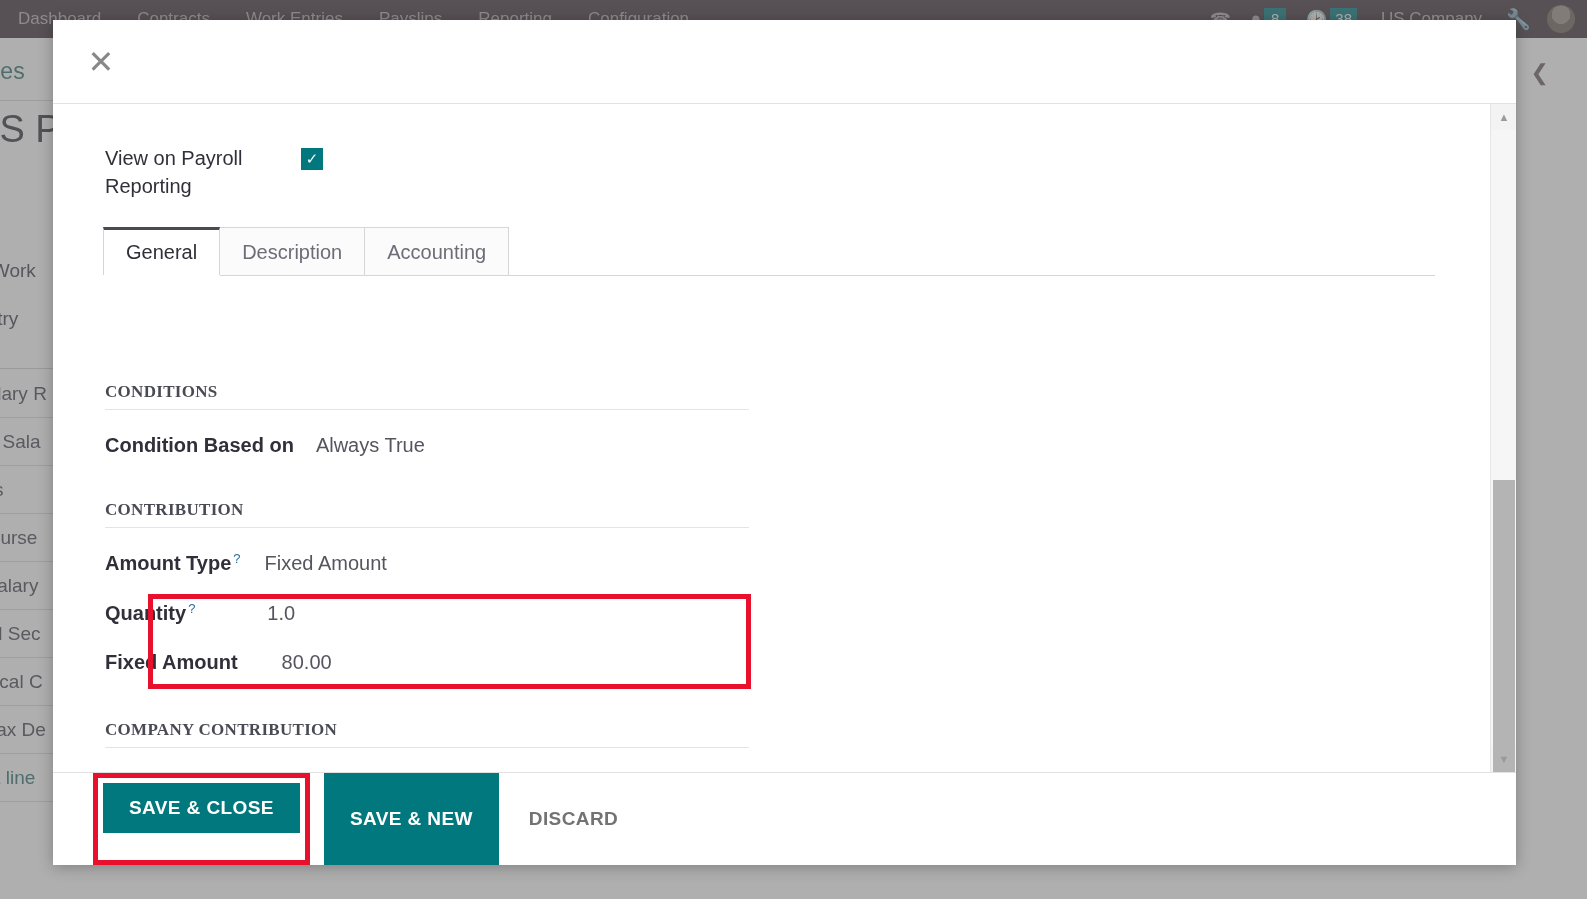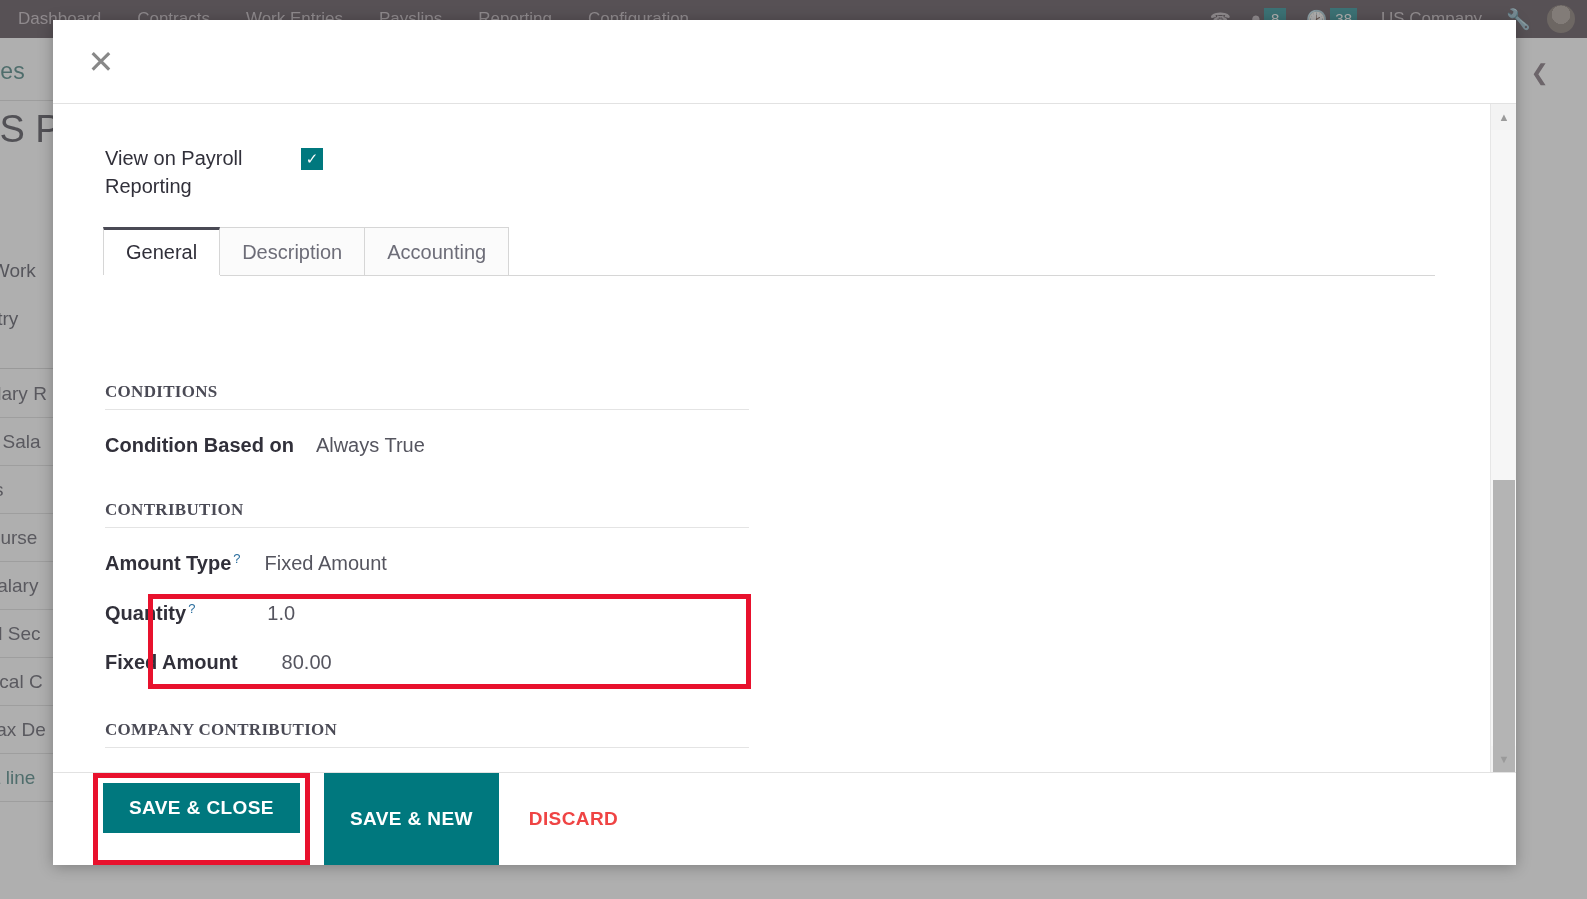--- a/index.html
+++ b/index.html
@@ -207,21 +207,21 @@
     border-top: 1px solid #e2e2e2;
     display: flex; padding-left: 40px; gap: 8px;
   }
   .btn-primary {
     background: #00787e; color: #ffffff;
     font-size: 19px; font-weight: bold; letter-spacing: .4px;
     border: none; padding: 14px 26px; cursor: pointer;
     font-family: "Liberation Sans", sans-serif;
   }
   .btn-link {
-    background: transparent; color: #ef4444;
+    background: transparent; color: #737373;
     font-size: 19px; font-weight: bold; letter-spacing: .4px;
     border: none; padding: 14px 22px; cursor: pointer;
     font-family: "Liberation Sans", sans-serif;
   }
   #btn-save-close-wrap {
     position: relative;
     border: 5px solid #e8112d;
     padding: 5px;
     margin-right: 6px;
   }

